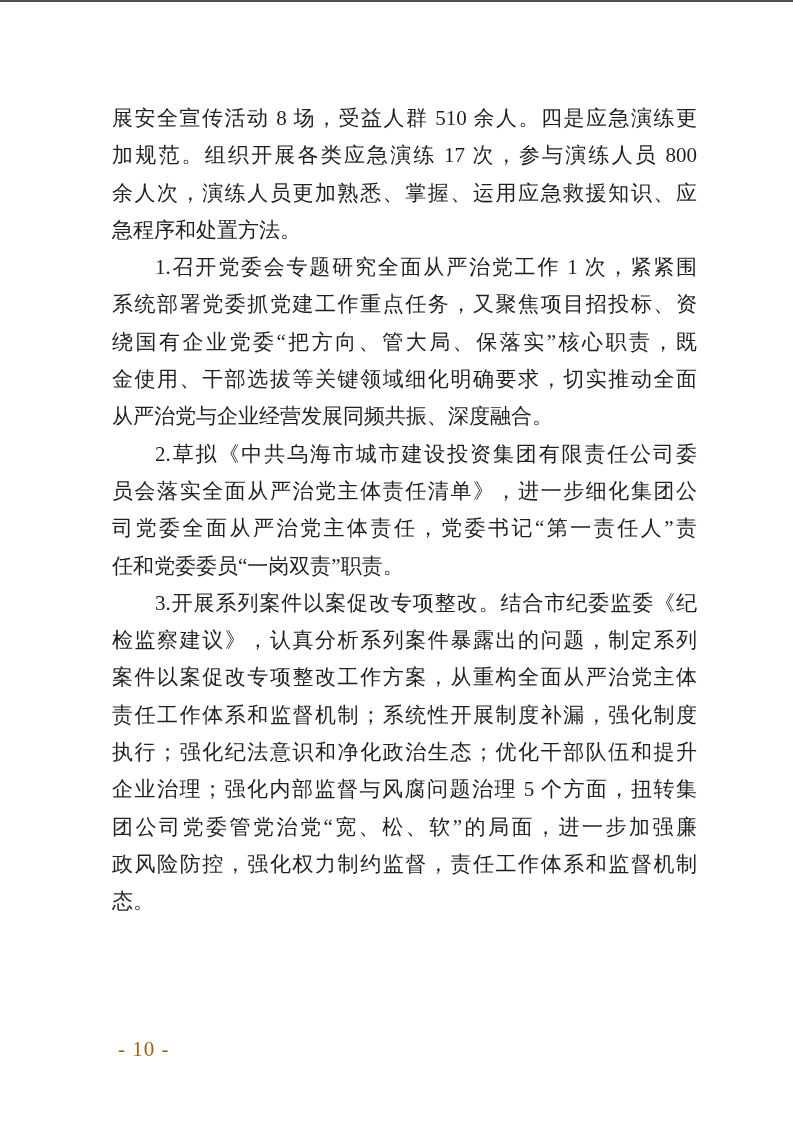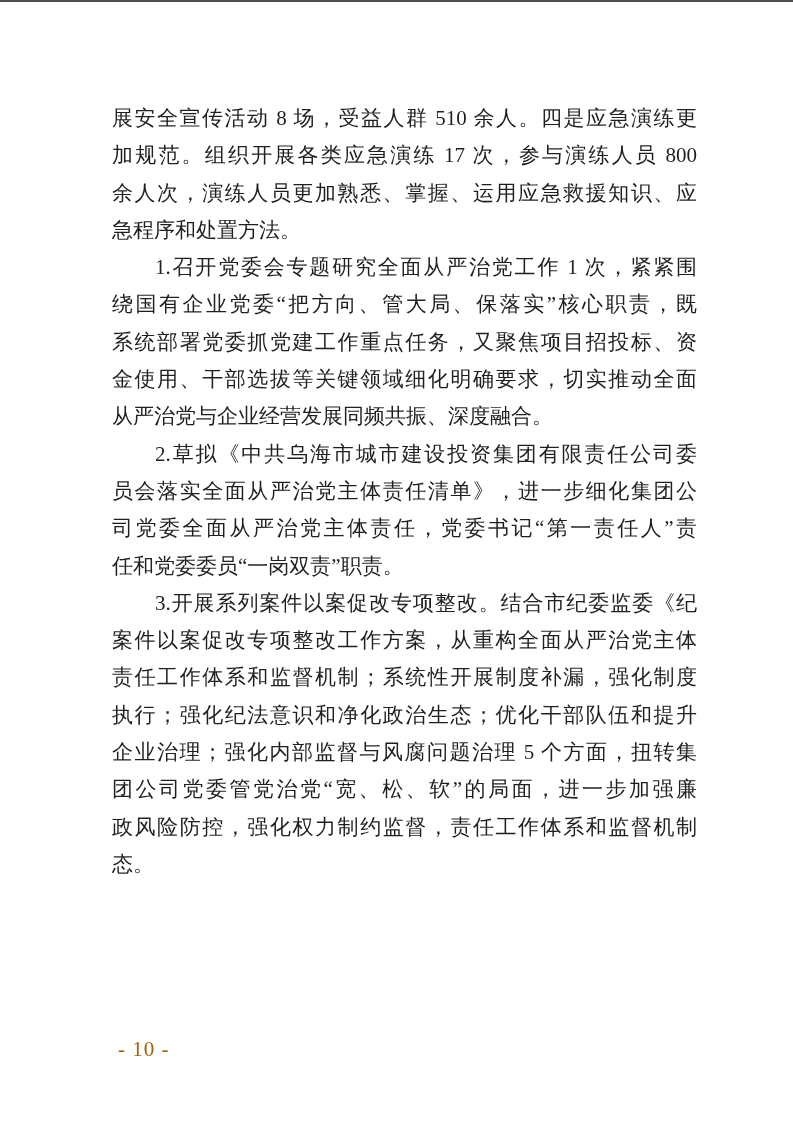--- a/index.html
+++ b/index.html
@@ -73,33 +73,34 @@
   <div class="scan-edge"></div>
   <div class="doc-body">
       <div class="block paragraph">
         <div class="line">展安全宣传活动 8 场，受益人群 510 余人。四是应急演练更</div>
         <div class="line">加规范。组织开展各类应急演练 17 次，参与演练人员 800</div>
         <div class="line">余人次，演练人员更加熟悉、掌握、运用应急救援知识、应</div>
         <div class="line last-line">急程序和处置方法。</div>
       </div>
       <div class="block paragraph">
         <div class="line indent">1.召开党委会专题研究全面从严治党工作 1 次，紧紧围</div>
+        <div class="line">系统部署党委抓党建工作重点任务，又聚焦项目招投标、资</div>
         <div class="line">绕国有企业党委“把方向、管大局、保落实”核心职责，既</div>
-        <div class="line">系统部署党委抓党建工作重点任务，又聚焦项目招投标、资</div>
         <div class="line">金使用、干部选拔等关键领域细化明确要求，切实推动全面</div>
         <div class="line last-line">从严治党与企业经营发展同频共振、深度融合。</div>
       </div>
       <div class="block paragraph">
         <div class="line indent">2.草拟《中共乌海市城市建设投资集团有限责任公司委</div>
         <div class="line">员会落实全面从严治党主体责任清单》，进一步细化集团公</div>
         <div class="line">司党委全面从严治党主体责任，党委书记“第一责任人”责</div>
         <div class="line last-line">任和党委委员“一岗双责”职责。</div>
       </div>
       <div class="block paragraph">
         <div class="line indent">3.开展系列案件以案促改专项整改。结合市纪委监委《纪</div>
+        <div class="line">检监察建议》，认真分析系列案件暴露出的问题，制定系列</div>
         <div class="line">案件以案促改专项整改工作方案，从重构全面从严治党主体</div>
         <div class="line">责任工作体系和监督机制；系统性开展制度补漏，强化制度</div>
         <div class="line">执行；强化纪法意识和净化政治生态；优化干部队伍和提升</div>
         <div class="line">企业治理；强化内部监督与风腐问题治理 5 个方面，扭转集</div>
         <div class="line">团公司党委管党治党“宽、松、软”的局面，进一步加强廉</div>
         <div class="line">政风险防控，强化权力制约监督，责任工作体系和监督机制</div>
         <div class="line last-line">态。</div>
       </div>
     </div>
   <div class="page-number">- 10 -</div>

